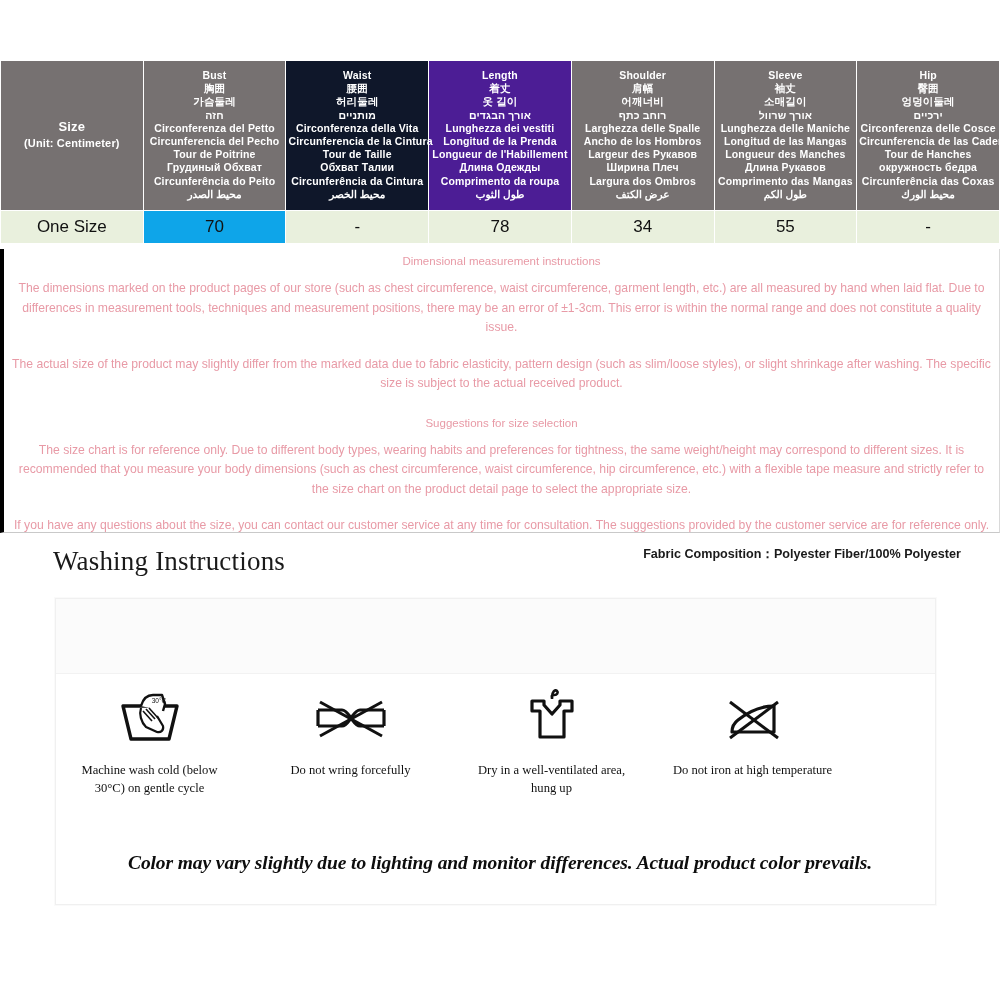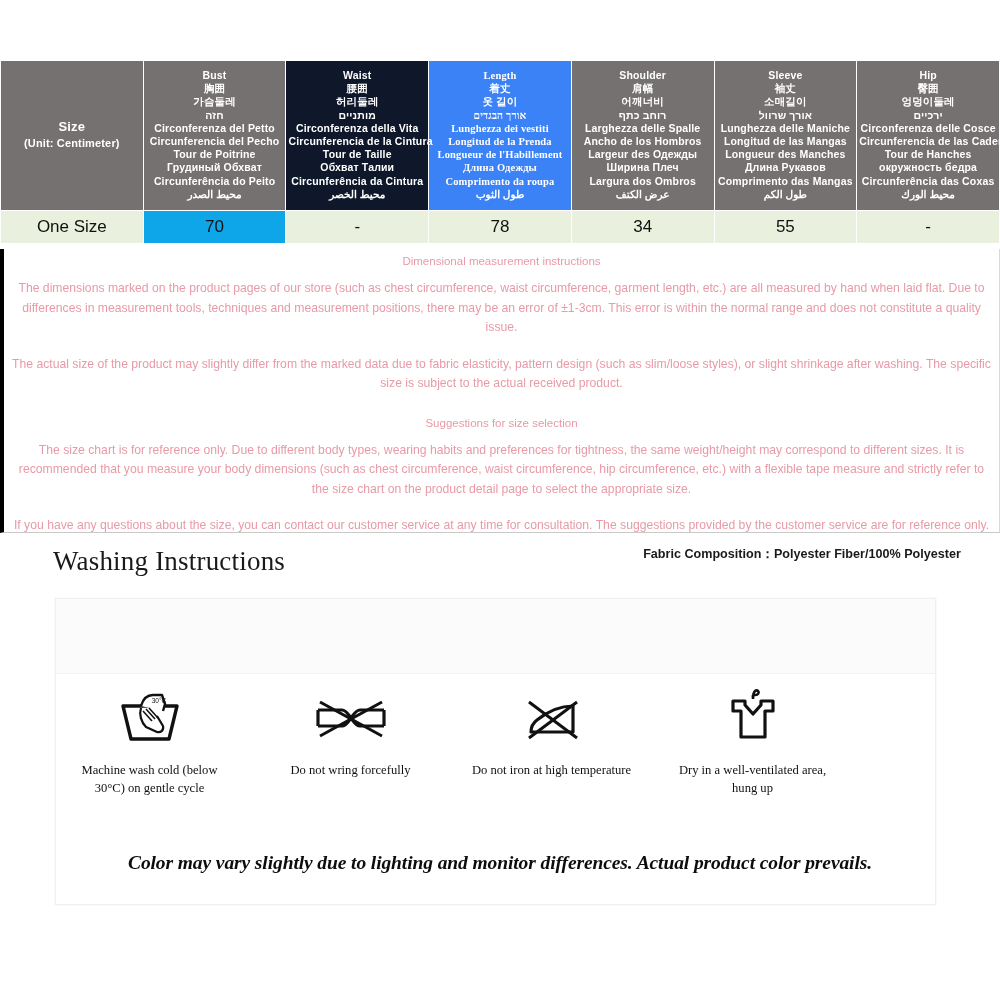--- a/index.html
+++ b/index.html
@@ -191,40 +191,40 @@
               <span class="hdr-line">腰囲</span>
               <span class="hdr-line">허리둘레</span>
               <span class="hdr-line">מותניים</span>
               <span class="hdr-line">Circonferenza della Vita</span>
               <span class="hdr-line">Circunferencia de la Cintura</span>
               <span class="hdr-line">Tour de Taille</span>
               <span class="hdr-line">Обхват Талии</span>
               <span class="hdr-line">Circunferência da Cintura</span>
               <span class="hdr-line">محيط الخصر</span>
             </th>
-          <th style="background: #3b82f6; font-family: Liberation Serif, serif;">
+          <th style="background: #4c1d95;">
               <span class="hdr-line">Length</span>
               <span class="hdr-line">着丈</span>
               <span class="hdr-line">옷 길이</span>
               <span class="hdr-line">אורך הבגדים</span>
               <span class="hdr-line">Lunghezza dei vestiti</span>
               <span class="hdr-line">Longitud de la Prenda</span>
               <span class="hdr-line">Longueur de l'Habillement</span>
               <span class="hdr-line">Длина Одежды</span>
               <span class="hdr-line">Comprimento da roupa</span>
               <span class="hdr-line">طول الثوب</span>
             </th>
           <th style="background: rgb(118, 113, 113);">
               <span class="hdr-line">Shoulder</span>
               <span class="hdr-line">肩幅</span>
               <span class="hdr-line">어깨너비</span>
               <span class="hdr-line">רוחב כתף</span>
               <span class="hdr-line">Larghezza delle Spalle</span>
               <span class="hdr-line">Ancho de los Hombros</span>
-              <span class="hdr-line">Largeur des Одежды</span>
+              <span class="hdr-line">Largeur des Рукавов</span>
               <span class="hdr-line">Ширина Плеч</span>
               <span class="hdr-line">Largura dos Ombros</span>
               <span class="hdr-line">عرض الكتف</span>
             </th>
           <th style="background: rgb(118, 113, 113);">
               <span class="hdr-line">Sleeve</span>
               <span class="hdr-line">袖丈</span>
               <span class="hdr-line">소매길이</span>
               <span class="hdr-line">אורך שרוול</span>
               <span class="hdr-line">Lunghezza delle Maniche</span>
@@ -308,38 +308,38 @@
             <path d="M72 18 L72 34" fill="none" stroke="#111" stroke-width="3.2"></path>
             <path d="M8 10 L70 44" fill="none" stroke="#111" stroke-width="3"></path>
             <path d="M70 10 L8 44" fill="none" stroke="#111" stroke-width="3"></path>
           </svg>
         </div>
         <div class="symbol-caption">Do not wring forcefully</div>
       </div>
 
       <div class="symbol-cell">
         <div class="symbol-glyph">
+          <svg width="64" height="60" viewBox="0 0 64 60">
+            <path d="M32 13 C32 8, 35 5, 37 7 C38.6 8.6, 37 11, 34.5 11" fill="none" stroke="#111" stroke-width="2.6" stroke-linecap="round"></path>
+            <path d="M32 11 L32 15" fill="none" stroke="#111" stroke-width="2.6"></path>
+            <path d="M12 17 L24 17 L24 21 L32 30 L40 21 L40 17 L52 17 L52 27 L44 27 L44 53 L20 53 L20 27 L12 27 Z" fill="#fff" stroke="#111" stroke-width="3.2" stroke-linejoin="round"></path>
+          </svg>
+        </div>
+        <div class="symbol-caption">Dry in a well-ventilated area, hung up</div>
+      </div>
+
+      <div class="symbol-cell">
+        <div class="symbol-glyph">
           <svg width="66" height="52" viewBox="0 0 66 52">
             <path d="M12 40 L54 40 L54 14 C40 14, 28 20, 18 28 C14 31, 12 35, 12 40 Z" fill="#fff" stroke="#111" stroke-width="3.2" stroke-linejoin="round"></path>
             <path d="M10 10 L58 46" fill="none" stroke="#111" stroke-width="3"></path>
             <path d="M58 10 L10 46" fill="none" stroke="#111" stroke-width="3"></path>
           </svg>
         </div>
         <div class="symbol-caption">Do not iron at high temperature</div>
       </div>
 
-      <div class="symbol-cell">
-        <div class="symbol-glyph">
-          <svg width="64" height="60" viewBox="0 0 64 60">
-            <path d="M32 13 C32 8, 35 5, 37 7 C38.6 8.6, 37 11, 34.5 11" fill="none" stroke="#111" stroke-width="2.6" stroke-linecap="round"></path>
-            <path d="M32 11 L32 15" fill="none" stroke="#111" stroke-width="2.6"></path>
-            <path d="M12 17 L24 17 L24 21 L32 30 L40 21 L40 17 L52 17 L52 27 L44 27 L44 53 L20 53 L20 27 L12 27 Z" fill="#fff" stroke="#111" stroke-width="3.2" stroke-linejoin="round"></path>
-          </svg>
-        </div>
-        <div class="symbol-caption">Dry in a well-ventilated area, hung up</div>
-      </div>
-
     </div>
 
     <div id="color-note">Color may vary slightly due to lighting and monitor differences. Actual product color prevails.</div>
   </div>
 
 </div>
 
 </body></html>

